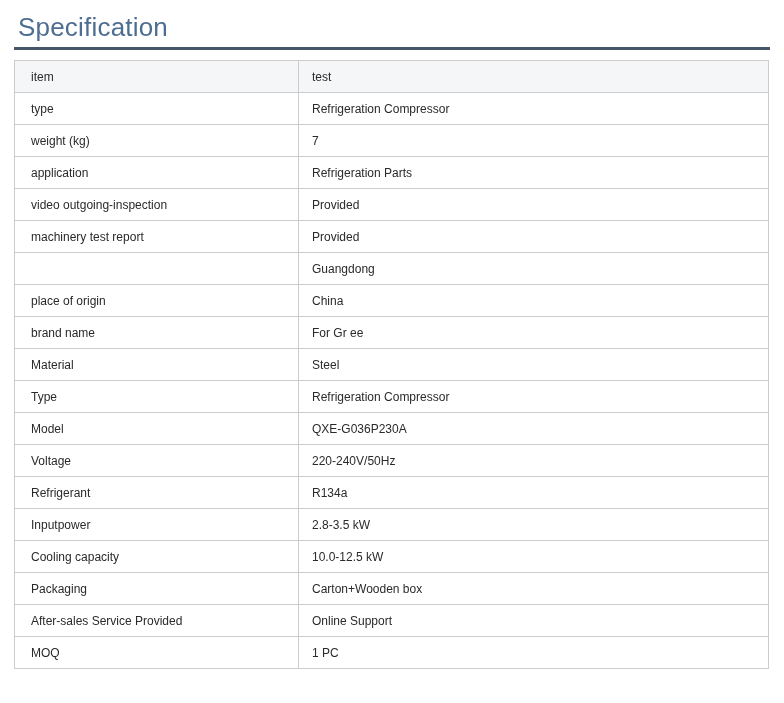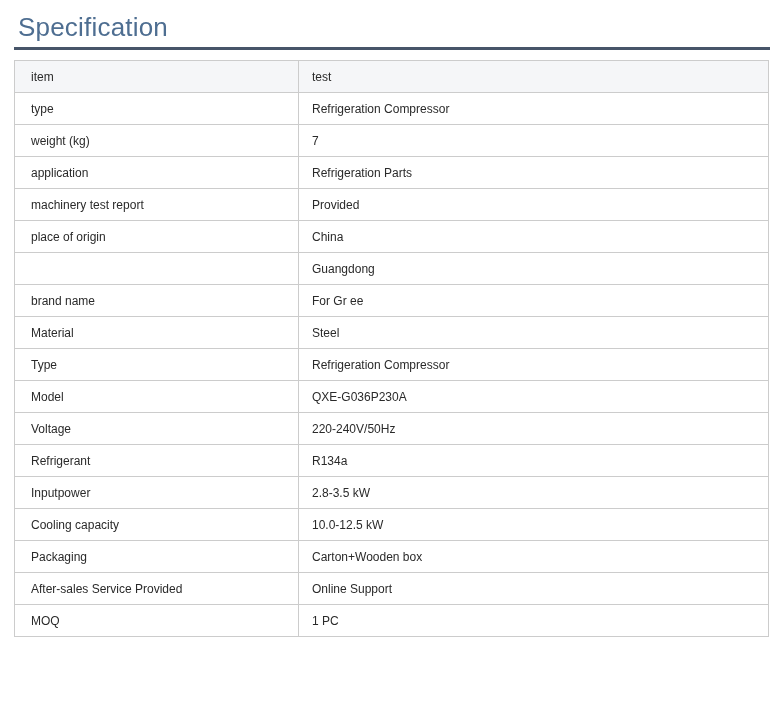--- a/index.html
+++ b/index.html
@@ -93,30 +93,34 @@
       </tr>
       <tr>
         <td>weight (kg)</td>
         <td class="value-cell">7</td>
       </tr>
       <tr>
         <td>application</td>
         <td class="value-cell">Refrigeration Parts</td>
       </tr>
       <tr>
+        <td>video outgoing-inspection</td>
+        <td class="value-cell">Provided</td>
+      </tr>
+      <tr>
         <td>machinery test report</td>
         <td class="value-cell">Provided</td>
       </tr>
       <tr>
+        <td></td>
+        <td class="value-cell">Guangdong</td>
+      </tr>
+      <tr>
         <td>place of origin</td>
         <td class="value-cell">China</td>
-      </tr>
-      <tr>
-        <td></td>
-        <td class="value-cell">Guangdong</td>
       </tr>
       <tr>
         <td>brand name</td>
         <td class="value-cell">For Gr ee</td>
       </tr>
       <tr>
         <td>Material</td>
         <td class="value-cell">Steel</td>
       </tr>
       <tr>

